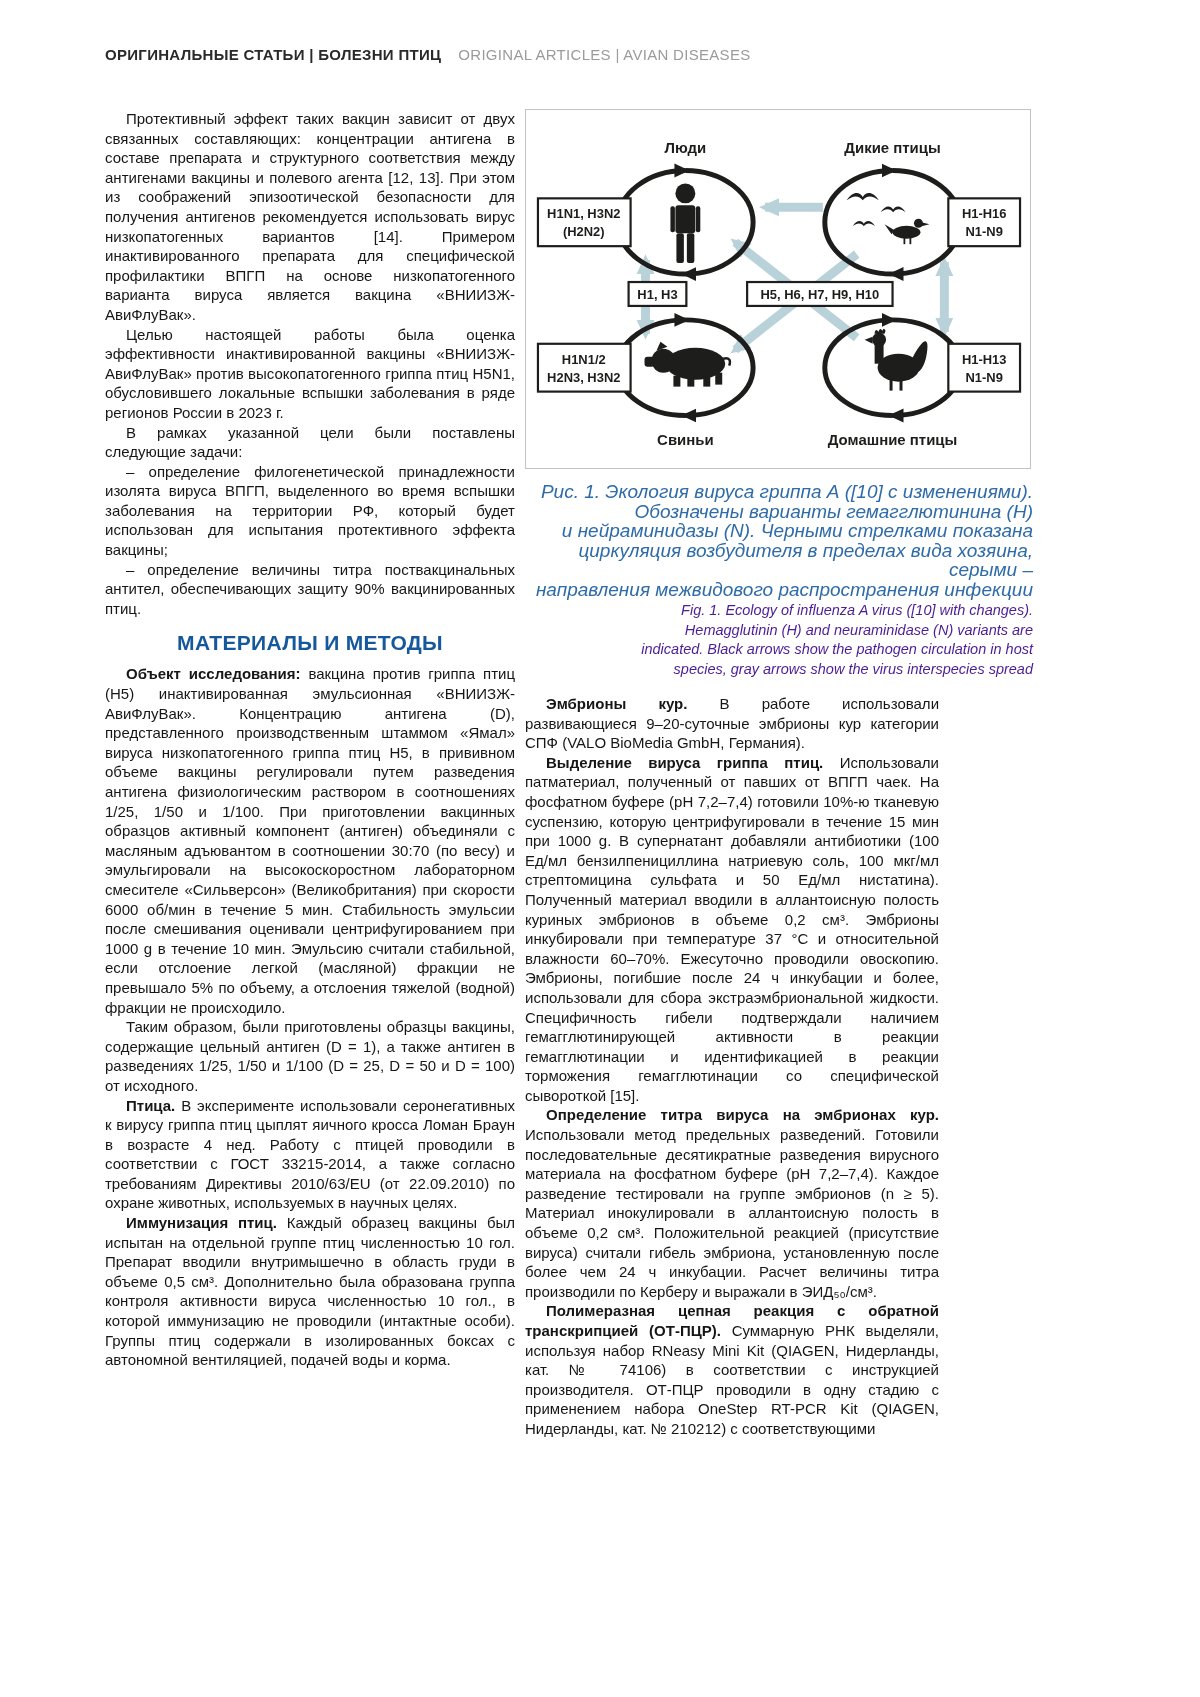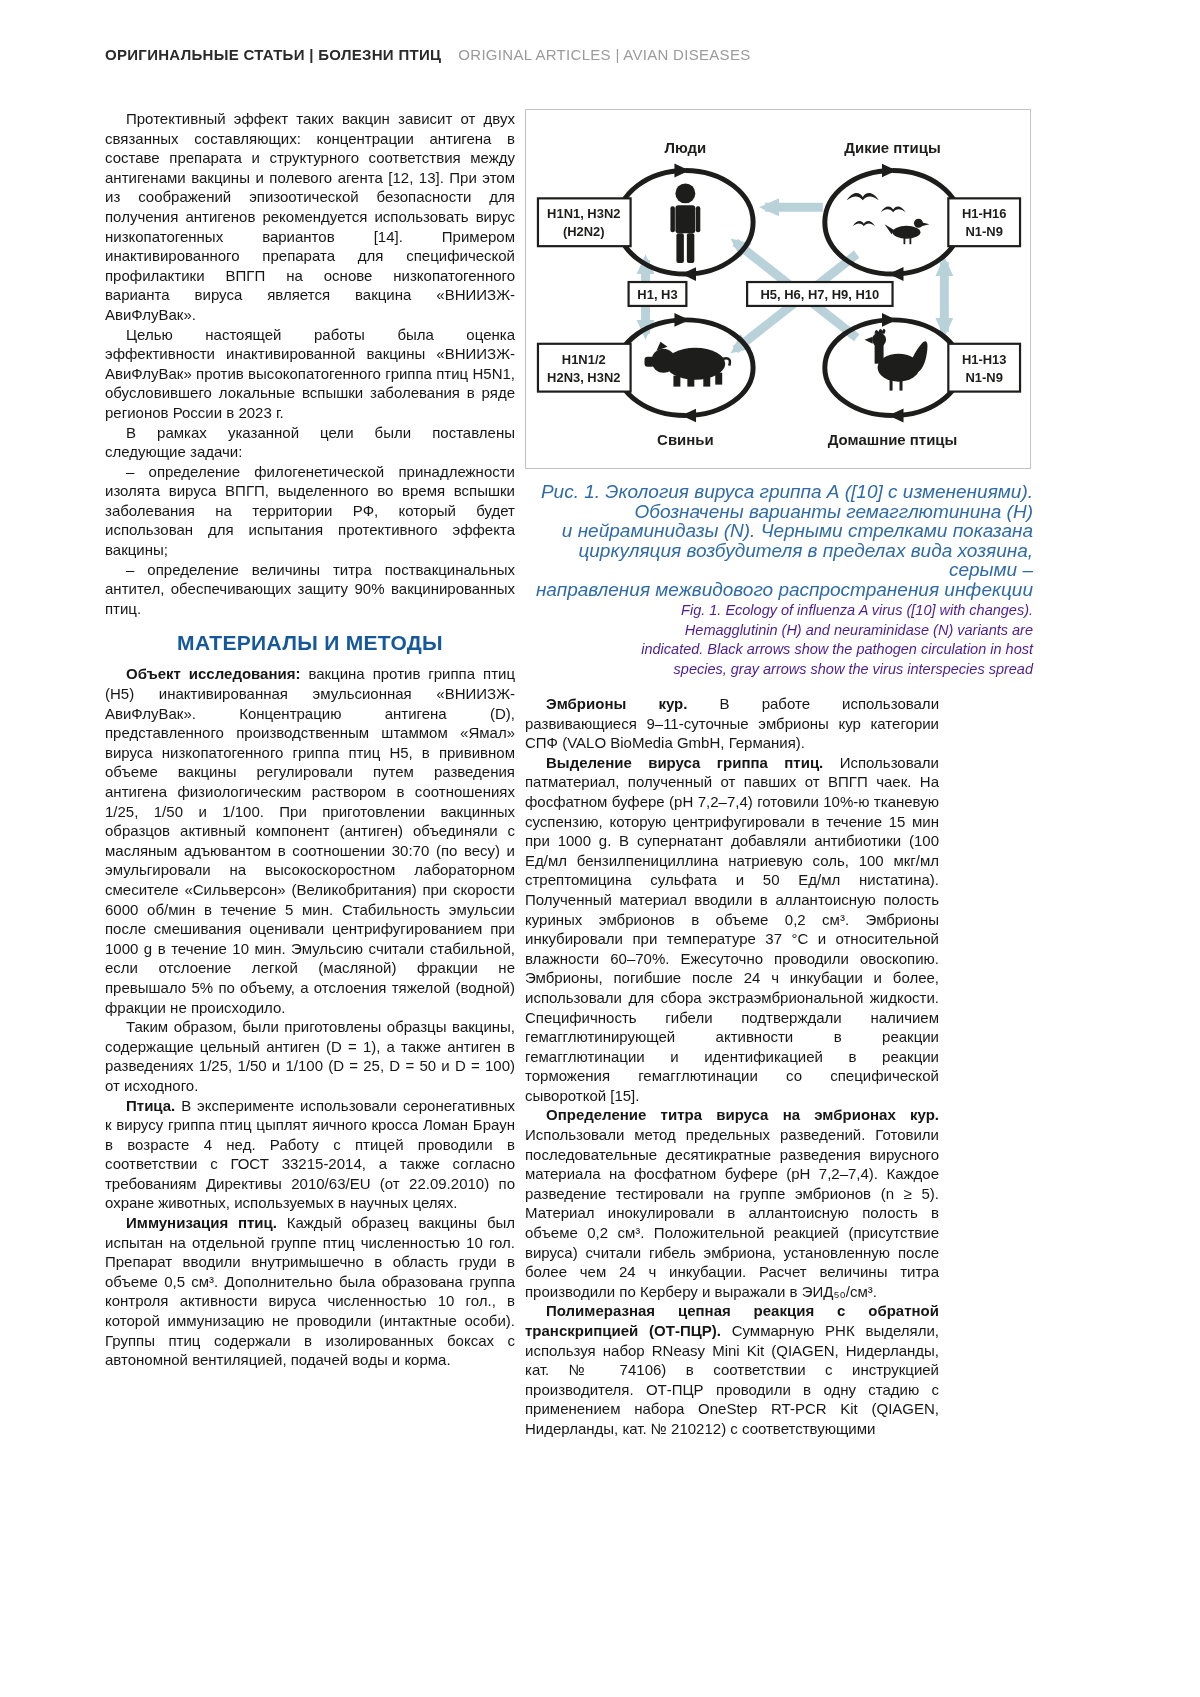--- a/index.html
+++ b/index.html
@@ -195,21 +195,21 @@
       <p class="caption-ru">Рис. 1. Экология вируса гриппа А ([10] с изменениями).
 Обозначены варианты гемагглютинина (H)
 и нейраминидазы (N). Черными стрелками показана
 циркуляция возбудителя в пределах вида хозяина, серыми –
 направления межвидового распространения инфекции</p>
       <p class="caption-en">Fig. 1. Ecology of influenza A virus ([10] with changes).
 Hemagglutinin (H) and neuraminidase (N) variants are
 indicated. Black arrows show the pathogen circulation in host
 species, gray arrows show the virus interspecies spread</p>
 
-      <p class="par"><span class="lead">Эмбрионы кур.</span><span> В работе использовали развивающиеся 9–11-суточные эмбрионы кур категории СПФ (VALO BioMedia GmbH, Германия).</span></p>
+      <p class="par"><span class="lead">Эмбрионы кур.</span><span> В работе использовали развивающиеся 9–20-суточные эмбрионы кур категории СПФ (VALO BioMedia GmbH, Германия).</span></p>
       <p class="par"><span class="lead">Выделение вируса гриппа птиц.</span><span> Использовали патматериал, полученный от павших от ВПГП чаек. На фосфатном буфере (pH 7,2–7,4) готовили 10%-ю тканевую суспензию, которую центрифугировали в течение 15 мин при 1000 g. В супернатант добавляли антибиотики (100 Ед/мл бензилпенициллина натриевую соль, 100 мкг/мл стрептомицина сульфата и 50 Ед/мл нистатина). Полученный материал вводили в аллантоисную полость куриных эмбрионов в объеме 0,2 см³. Эмбрионы инкубировали при температуре 37 °C и относительной влажности 60–70%. Ежесуточно проводили овоскопию. Эмбрионы, погибшие после 24 ч инкубации и более, использовали для сбора экстраэмбриональной жидкости. Специфичность гибели подтверждали наличием гемагглютинирующей активности в реакции гемагглютинации и идентификацией в реакции торможения гемагглютинации со специфической сывороткой [15].</span></p>
       <p class="par"><span class="lead">Определение титра вируса на эмбрионах кур.</span><span> Использовали метод предельных разведений. Готовили последовательные десятикратные разведения вирусного материала на фосфатном буфере (pH 7,2–7,4). Каждое разведение тестировали на группе эмбрионов (n ≥ 5). Материал инокулировали в аллантоисную полость в объеме 0,2 см³. Положительной реакцией (присутствие вируса) считали гибель эмбриона, установленную после более чем 24 ч инкубации. Расчет величины титра производили по Керберу и выражали в ЭИД₅₀/см³.</span></p>
       <p class="par"><span class="lead">Полимеразная цепная реакция с обратной транскрипцией (ОТ-ПЦР).</span><span> Суммарную РНК выделяли, используя набор RNeasy Mini Kit (QIAGEN, Нидерланды, кат. № 74106) в соответствии с инструкцией производителя. ОТ-ПЦР проводили в одну стадию с применением набора OneStep RT-PCR Kit (QIAGEN, Нидерланды, кат. № 210212) с соответствующими</span></p>
     </div>
   </div>
 
 
 </div>
 
 </body></html>

